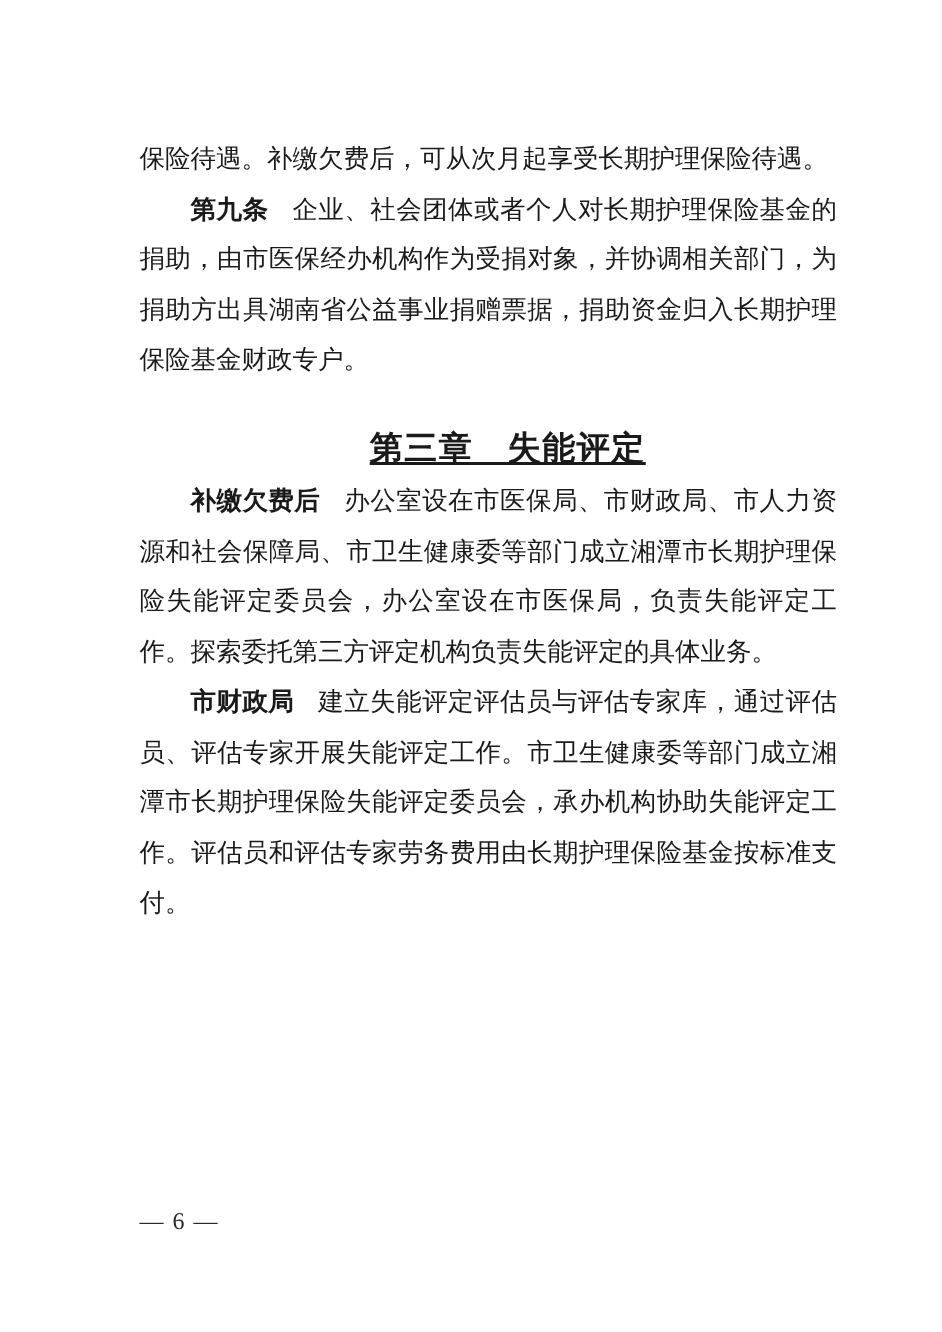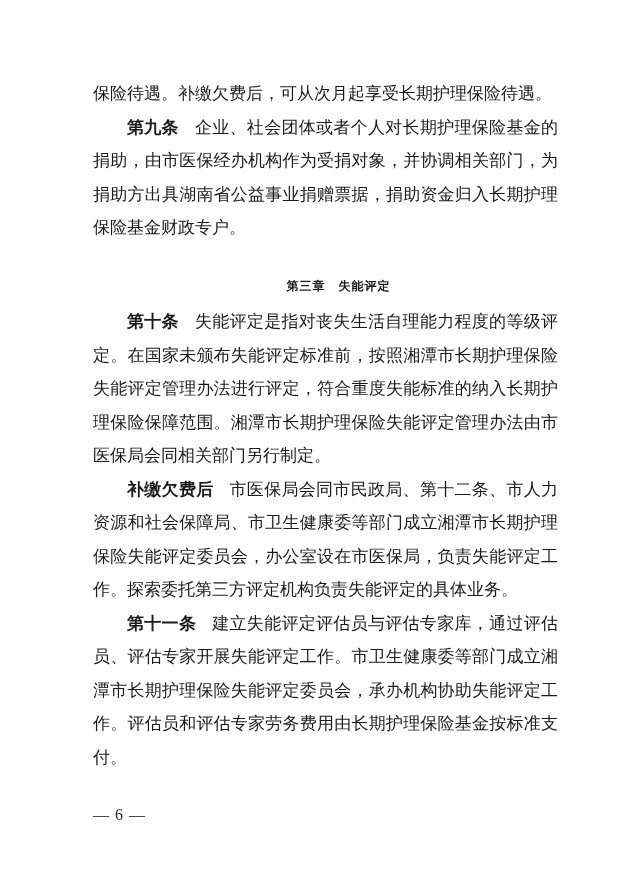--- a/index.html
+++ b/index.html
@@ -11,46 +11,47 @@
     position: relative;
     width: 628px; height: 888px;
     background: #ffffff;
     overflow: hidden;
     font-family: "Liberation Serif", serif;
     color: #1a1a1a;
   }
   .body-text {
     position: absolute;
     left: 93px;
-    top: 77px;
+    top: 89px;
     width: 465px;
     font-size: 17px;
     line-height: 33.5px;
     text-align: justify;
   }
   p.para {
     text-align: justify;
   }
   p.para.indent {
     text-indent: 34px;
     font-family: Liberation Serif, serif;
   }
   .article-label {
     font-weight: bold;
     margin-right: 16px;
   }
   h2.chapter {
-    font-size: 12px;
+    font-size: 22px;
     font-weight: bold;
     line-height: 33.5px;
     text-align: center;
     padding-left: 26px;
     margin-top: 25px;
     margin-bottom: 2px;
     letter-spacing: 1px;
+    text-decoration: underline;
   }
   .page-number {
     position: absolute;
     left: 93px;
     top: 806px;
     font-size: 16px;
     line-height: 18px;
     letter-spacing: 1px;
     color: #2a2a2a;
   }
@@ -60,22 +61,21 @@
 
 <div class="page">
   <div class="body-text">
 
     <p class="para"><span>保险待遇。补缴欠费后，可从次月起享受长期护理保险待遇。</span></p>
 
     <p class="para indent"><b class="article-label">第九条</b><span>企业、社会团体或者个人对长期护理保险基金的捐助，由市医保经办机构作为受捐对象，并协调相关部门，为捐助方出具湖南省公益事业捐赠票据，捐助资金归入长期护理保险基金财政专户。</span></p>
 
     <h2 class="chapter">第三章　失能评定</h2>
 
-    <p class="para indent"><b class="article-label">第十条</b><span>失能评定是指对丧失生活自理能力程度的等级评定。在国家未颁布失能评定标准前，按照湘潭市长期护理保险失能评定管理办法进行评定，符合重度失能标准的纳入长期护理保险保障范围。湘潭市长期护理保险失能评定管理办法由市医保局会同相关部门另行制定。</span></p>
 
-    <p class="para indent"><b class="article-label">补缴欠费后</b><span>市医保局会同市民政局、第十二条、市人力资源和社会保障局、市卫生健康委等部门成立湘潭市长期护理保险失能评定委员会，办公室设在市医保局，负责失能评定工作。探索委托第三方评定机构负责失能评定的具体业务。</span></p>
+    <p class="para indent"><b class="article-label">补缴欠费后</b><span>办公室设在市医保局、市财政局、市人力资源和社会保障局、市卫生健康委等部门成立湘潭市长期护理保险失能评定委员会，办公室设在市医保局，负责失能评定工作。探索委托第三方评定机构负责失能评定的具体业务。</span></p>
 
-    <p class="para indent"><b class="article-label">第十一条</b><span>建立失能评定评估员与评估专家库，通过评估员、评估专家开展失能评定工作。市卫生健康委等部门成立湘潭市长期护理保险失能评定委员会，承办机构协助失能评定工作。评估员和评估专家劳务费用由长期护理保险基金按标准支付。</span></p>
+    <p class="para indent"><b class="article-label">市财政局</b><span>建立失能评定评估员与评估专家库，通过评估员、评估专家开展失能评定工作。市卫生健康委等部门成立湘潭市长期护理保险失能评定委员会，承办机构协助失能评定工作。评估员和评估专家劳务费用由长期护理保险基金按标准支付。</span></p>
 
   </div>
 
   <div class="page-number">— 6 —</div>
 </div>
 
 </body></html>

